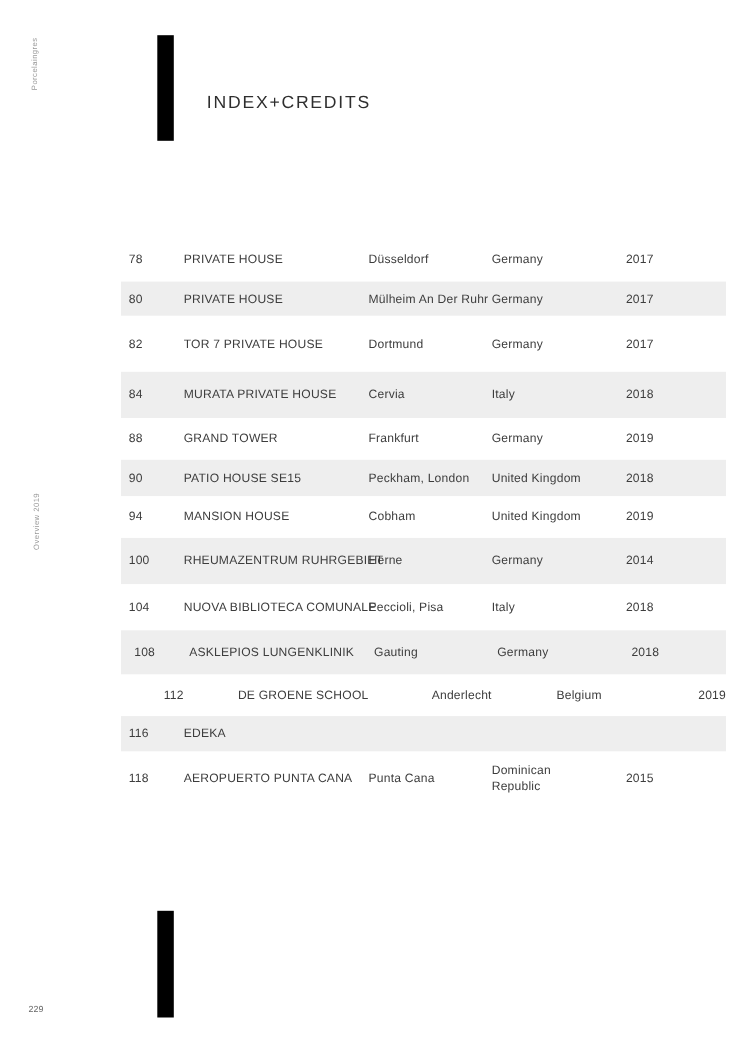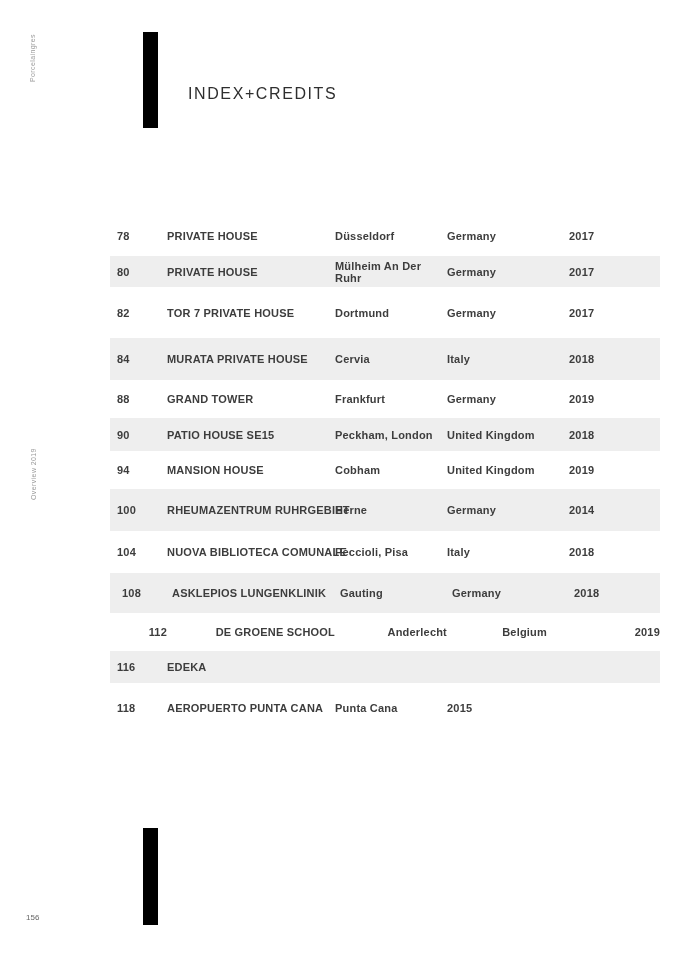--- a/index.html
+++ b/index.html
@@ -70,21 +70,20 @@
     top: 216px;
     width: 550px;
     font-size: 11px;
   }
   .trow {
     display: grid;
     grid-template-columns: 50px 168px 112px 122px 91px;
     align-items: center;
     padding-left: 7px;
     box-sizing: border-box;
-    font-weight: bold;
   }
   #thead {
     height: 27px;
     background: var(--stripe, #eeeeee);
     font-weight: bold;
     letter-spacing: 0.9px;
     color: var(--headtext, #141414);
   }
   #tbody .trow { color: var(--celltext, #3d3d3d); letter-spacing: 0.2px; }
   #tbody .trow:nth-child(even) { background: var(--stripe, #eeeeee); }
@@ -105,21 +104,21 @@
   .cell-client { white-space: nowrap; }
   .cell-country { padding-right: 22px; line-height: 14px; }
 </style>
 </head>
 <body>
 
 <div id="page">
 
   <div id="spine-brand" class="vtext">Porcelaingres</div>
   <div id="spine-overview" class="vtext">Overview 2019</div>
-  <div id="folio">156</div>
+  <div id="folio">229</div>
 
   <div id="bar-top" class="black-bar"></div>
   <div id="bar-bottom" class="black-bar"></div>
 
   <div id="title-block">
     <div id="page-subtitle">INDEX+CREDITS</div>
   </div>
 
   <div id="index-table">
     <div id="tbody">
@@ -204,18 +203,19 @@
           <span class="cell cell-page">116</span>
           <span class="cell cell-client">EDEKA</span>
           <span class="cell cell-city"></span>
           <span class="cell cell-country"></span>
           <span class="cell cell-year"></span>
         </div>
         <div class="trow">
           <span class="cell cell-page">118</span>
           <span class="cell cell-client">AEROPUERTO PUNTA CANA</span>
           <span class="cell cell-city">Punta Cana</span>
+          <span class="cell cell-country">Dominican Republic</span>
           <span class="cell cell-year">2015</span>
         </div>
       </div>
   </div>
 
 </div>
 
 </body></html>

